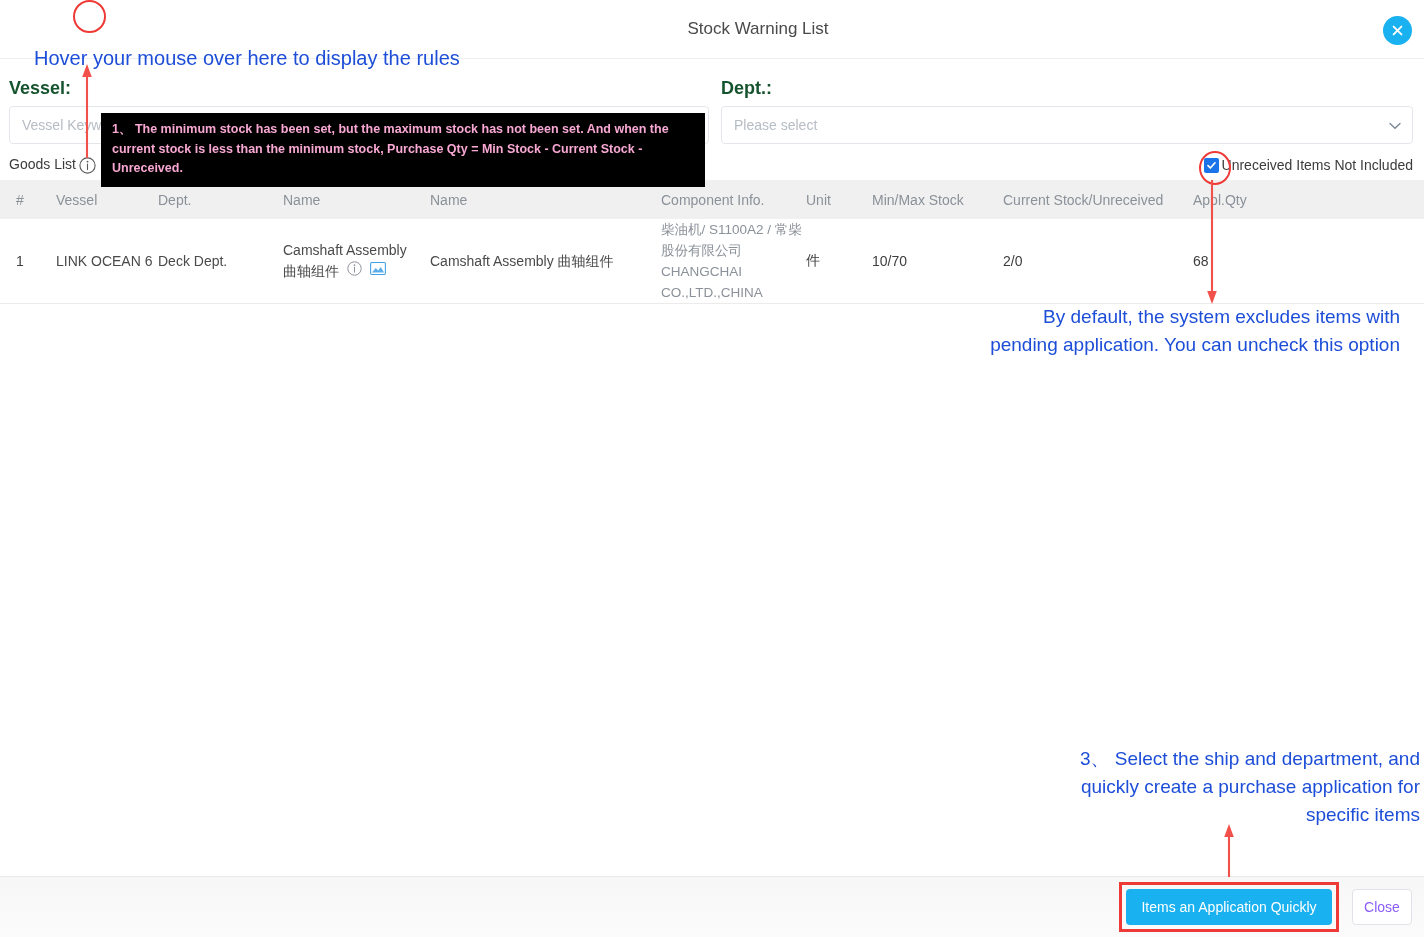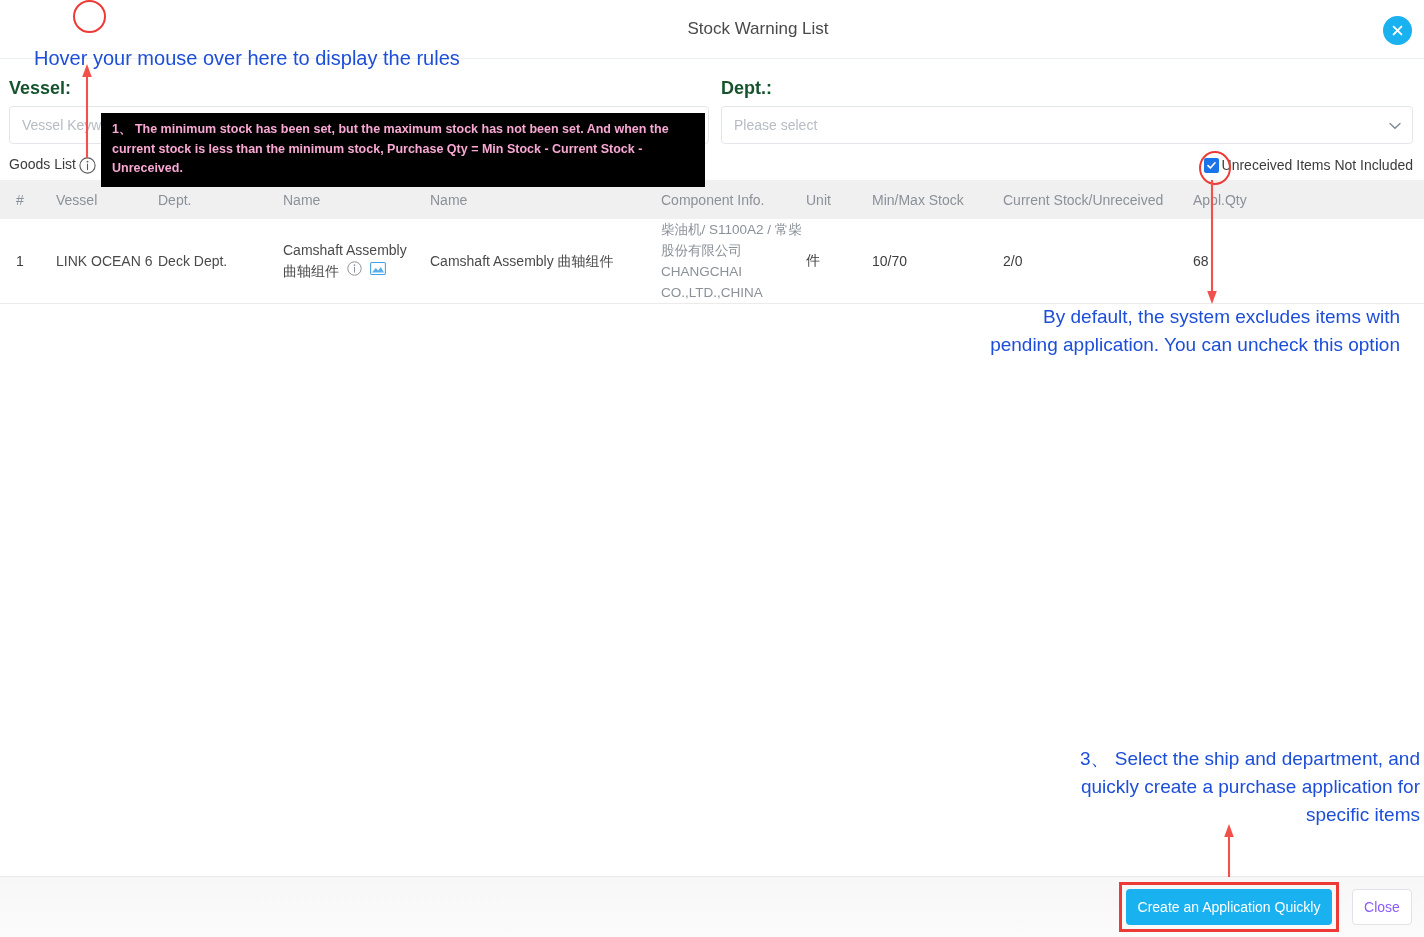--- a/index.html
+++ b/index.html
@@ -262,16 +262,16 @@
 <svg class="arrow" style="left:0;top:0;width:1424px;height:937px;">
   <path d="M87,158 L87,72" stroke="#f2504b" stroke-width="2.1" fill="none"></path>
   <path d="M87,64 L82.2,77 L91.8,77 Z" fill="#f2504b"></path>
   <path d="M1212,180 L1212,296" stroke="#f2504b" stroke-width="2.1" fill="none"></path>
   <path d="M1212,304 L1207.2,291 L1216.8,291 Z" fill="#f2504b"></path>
   <path d="M1229,877 L1229,832" stroke="#f2504b" stroke-width="2.1" fill="none"></path>
   <path d="M1229,824 L1224.2,837 L1233.8,837 Z" fill="#f2504b"></path>
 </svg>
 
 <div class="footer">
-  <button class="btn-primary">Create an Application Quickly</button>
+  <button class="btn-primary">Items an Application Quickly</button>
   <div class="btn-hi"></div>
   <button class="btn-default">Close</button>
 </div>
 
 </body></html>

